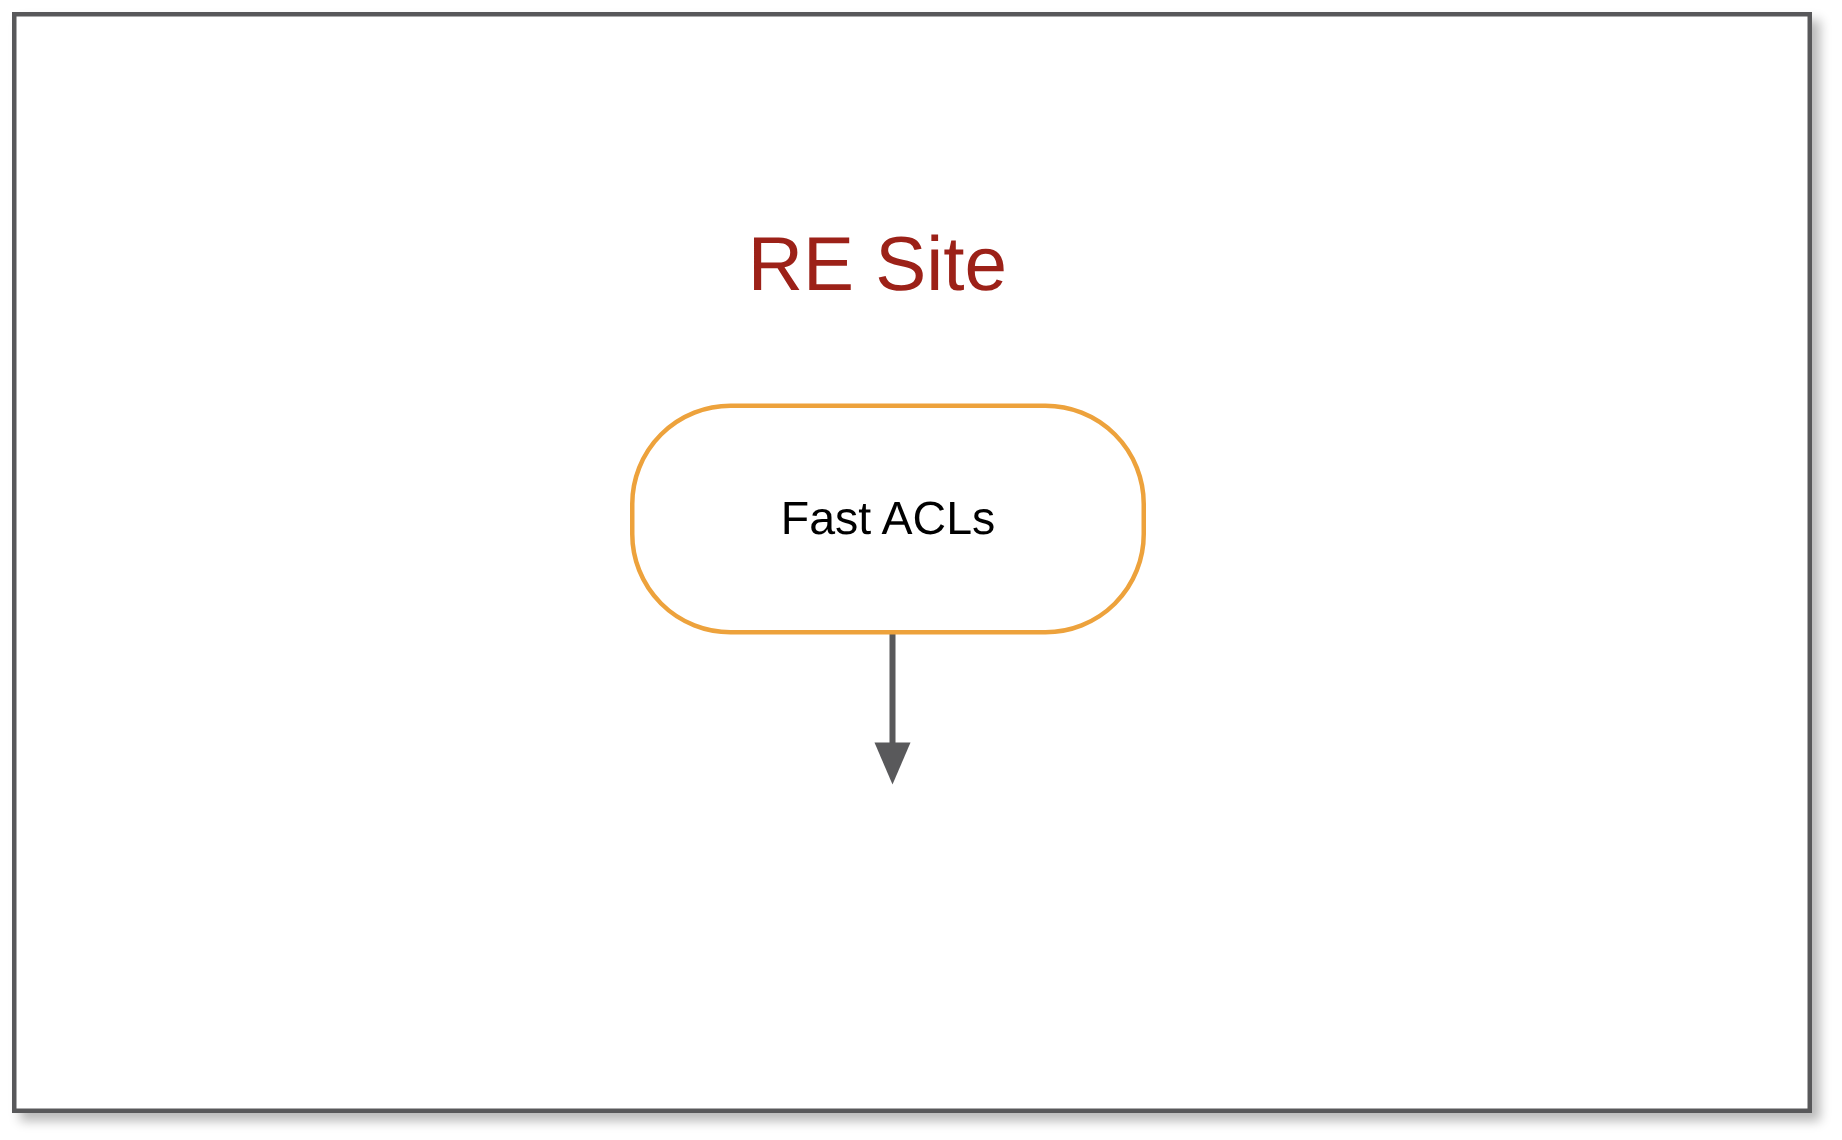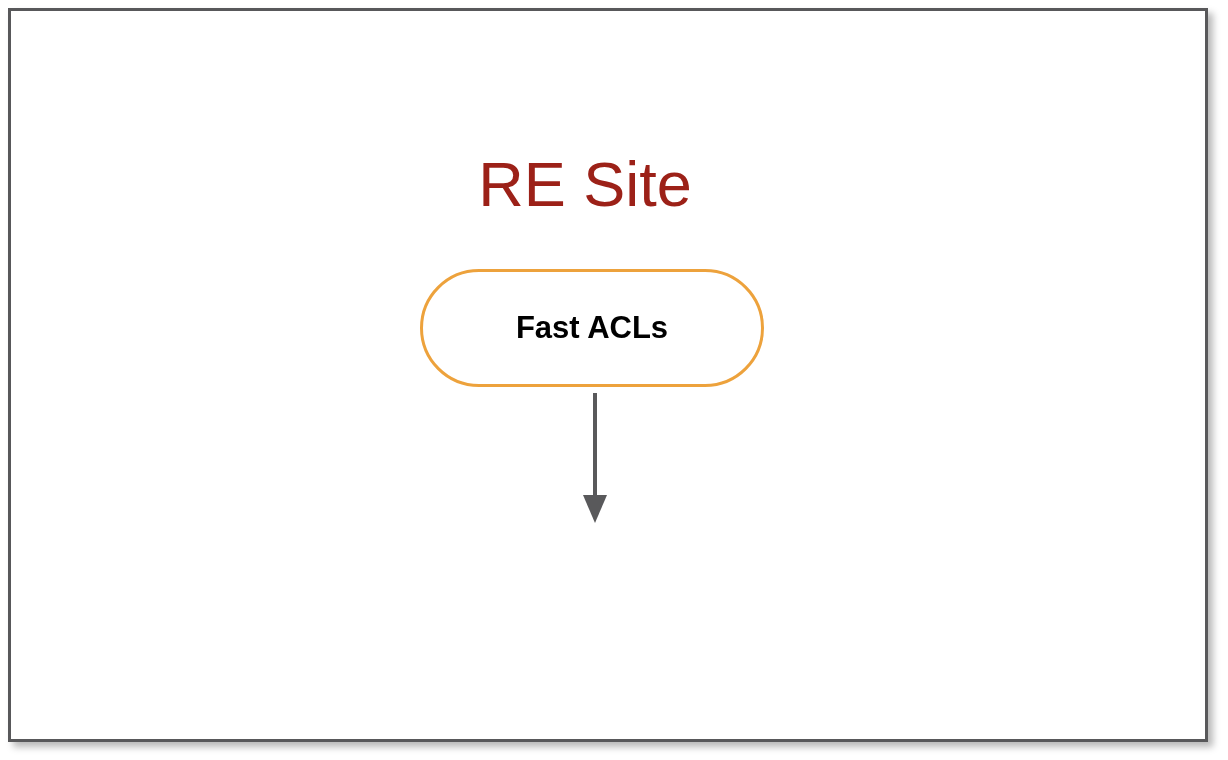--- a/index.html
+++ b/index.html
@@ -35,21 +35,21 @@
     box-shadow: 5px 5px 7px rgba(0, 0, 0, 0.28);
   }
 
   
   #diagram-title {
     position: absolute;
     left: 0;
     top: 103px;
     width: 1148px;
     text-align: center;
-    font-size: 63px;
+    font-size: 51px;
     line-height: 56px;
     color: #9c2118;
     font-family: "Liberation Sans", sans-serif;
     font-weight: normal;
     white-space: nowrap;
   }
 
   
   .node {
     position: absolute;
@@ -67,23 +67,22 @@
     color: #000000;
     font-family: "Liberation Sans", sans-serif;
     white-space: nowrap;
     text-align: center;
   }
 
   #node-fast-acls {
     left: 409px;
     top: 258px;
     width: 344px;
-    height: 118px;
+    height: 154px;
     border-radius: 67px;
-    font-weight: bold;
   }
 
   #node-fast-acls-internet-vips {
     left: 297px;
     top: 502px;
     width: 569px;
     height: 137px;
     border-radius: 69px;
   }
 

